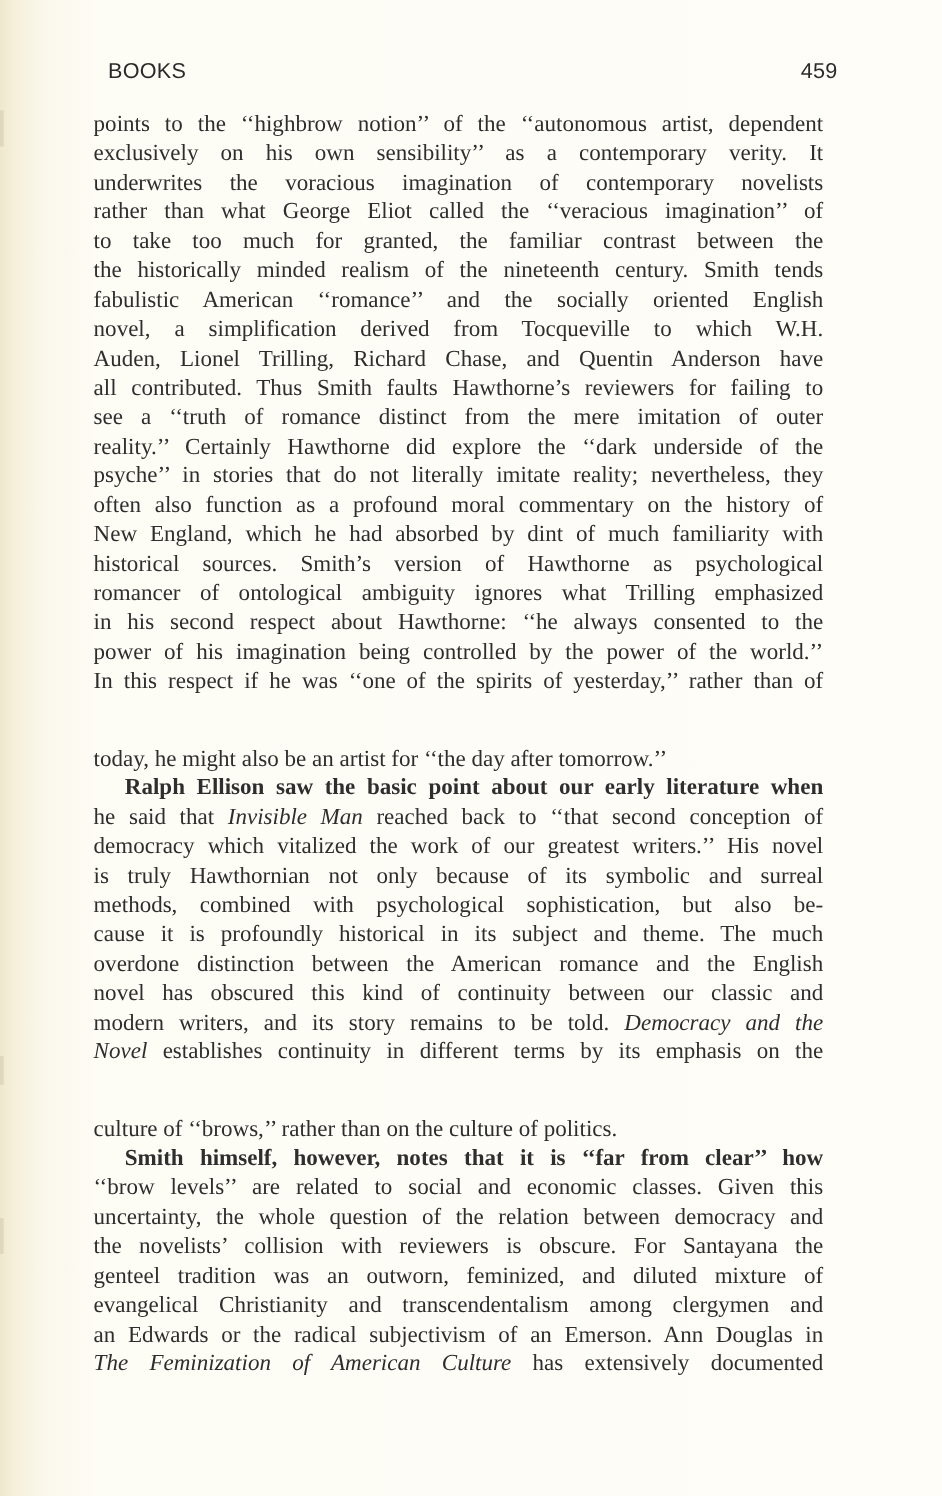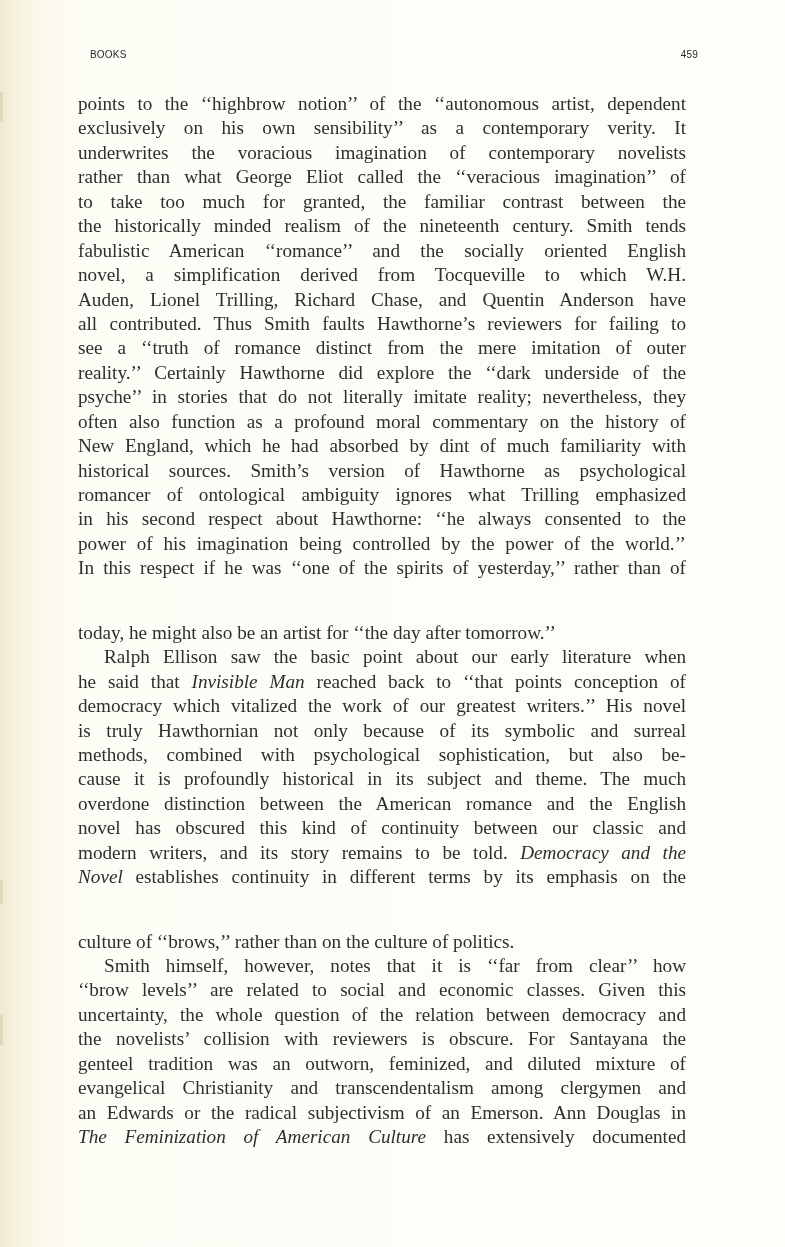--- a/index.html
+++ b/index.html
@@ -28,21 +28,21 @@
       background: #cfc6a8;
     }
     .running-head {
       position: absolute;
       top: 49px;
       left: 90px;
       width: 608px;
       display: flex;
       justify-content: space-between;
       font-family: "Liberation Sans", sans-serif;
-      font-size: 10px;
+      font-size: 18px;
       color: #2a2a2a;
       letter-spacing: 0.2px;
     }
     .text-block {
       position: absolute;
       top: 92px;
       left: 78px;
       width: 608px;
       font-family: "Liberation Serif", serif;
       font-size: 19.2px;
@@ -55,20 +55,21 @@
       text-align-last: justify;
       white-space: nowrap;
       height: 24.45px;
     }
     .line.last {
       text-align-last: left;
       margin-top: 40px;
     }
     .line.indent {
       padding-left: 26px;
+      font-weight: bold;
     }
     .line em {
       font-style: italic;
     }
   </style>
 </head>
 <body>
 
 <div class="page">
   <div class="spine-mark" style="top:92px;height:30px;opacity:0.5"></div>
@@ -99,21 +100,21 @@
         <span class="line"><span>New England, which he had absorbed by dint of much familiarity with</span></span>
         <span class="line"><span>historical sources. Smith’s version of Hawthorne as psychological</span></span>
         <span class="line"><span>romancer of ontological ambiguity ignores what Trilling emphasized</span></span>
         <span class="line"><span>in his second respect about Hawthorne: ‘‘he always consented to the</span></span>
         <span class="line"><span>power of his imagination being controlled by the power of the world.’’</span></span>
         <span class="line"><span>In this respect if he was ‘‘one of the spirits of yesterday,’’ rather than of</span></span>
         <span class="line last"><span>today, he might also be an artist for ‘‘the day after tomorrow.’’</span></span>
       </div>
       <div>
         <span class="line indent"><span>Ralph Ellison saw the basic point about our early literature when</span></span>
-        <span class="line"><span>he said that </span><em>Invisible Man</em><span> reached back to ‘‘that points conception of</span></span>
+        <span class="line"><span>he said that </span><em>Invisible Man</em><span> reached back to ‘‘that second conception of</span></span>
         <span class="line"><span>democracy which vitalized the work of our greatest writers.’’ His novel</span></span>
         <span class="line"><span>is truly Hawthornian not only because of its symbolic and surreal</span></span>
         <span class="line"><span>methods, combined with psychological sophistication, but also be-</span></span>
         <span class="line"><span>cause it is profoundly historical in its subject and theme. The much</span></span>
         <span class="line"><span>overdone distinction between the American romance and the English</span></span>
         <span class="line"><span>novel has obscured this kind of continuity between our classic and</span></span>
         <span class="line"><span>modern writers, and its story remains to be told. </span><em>Democracy and the</em></span>
         <span class="line"><em>Novel</em><span> establishes continuity in different terms by its emphasis on the</span></span>
         <span class="line last"><span>culture of ‘‘brows,’’ rather than on the culture of politics.</span></span>
       </div>

